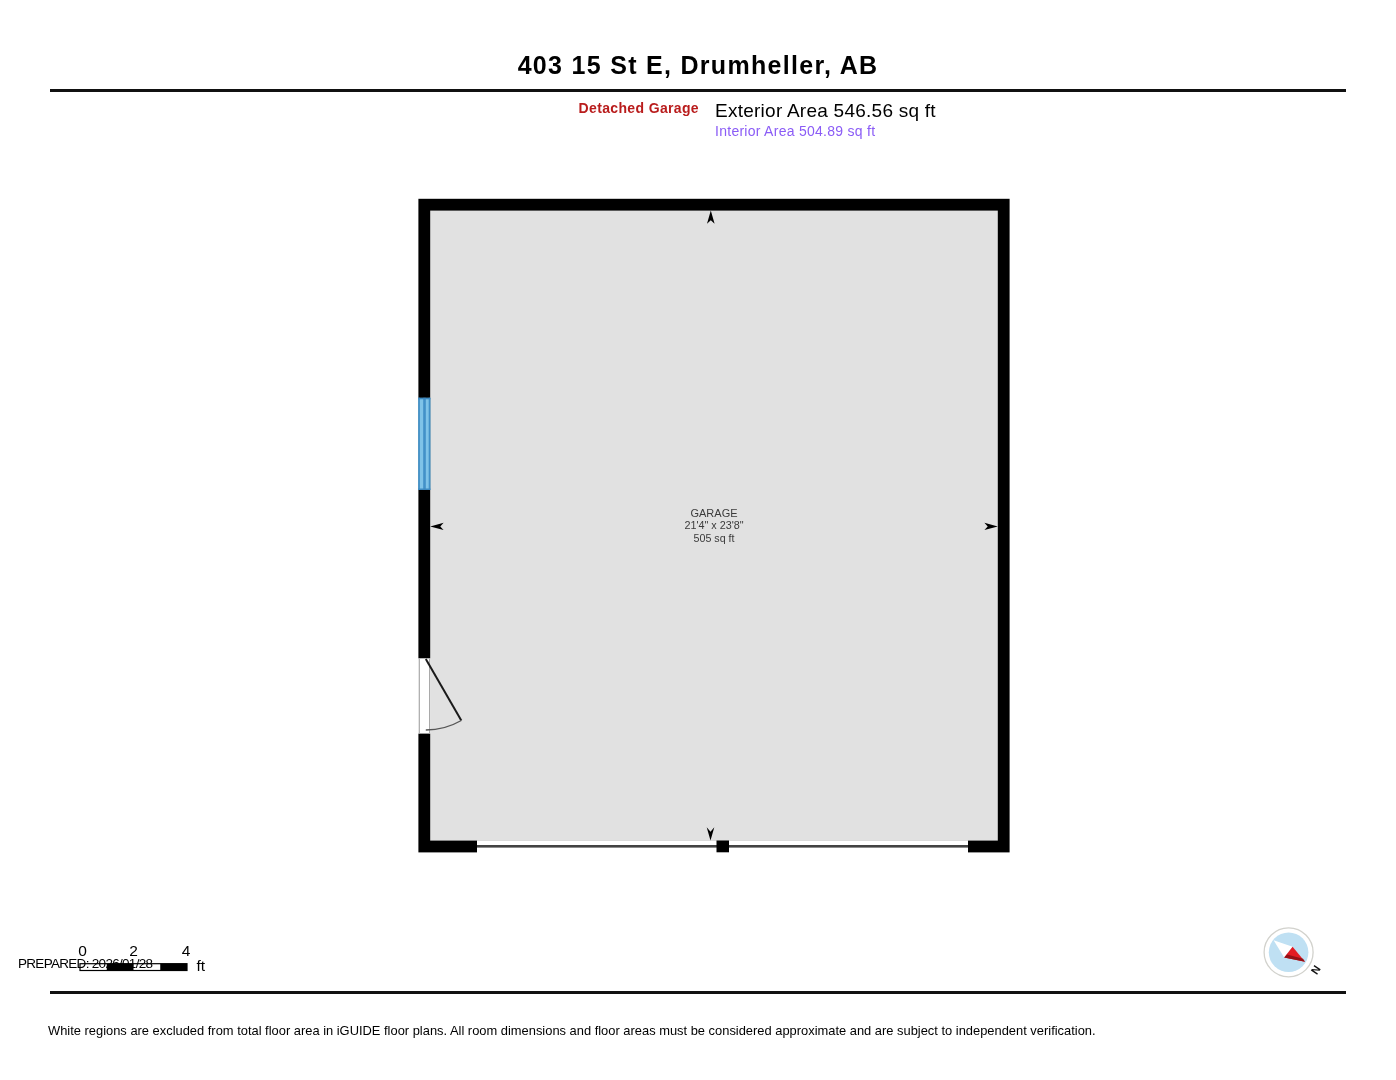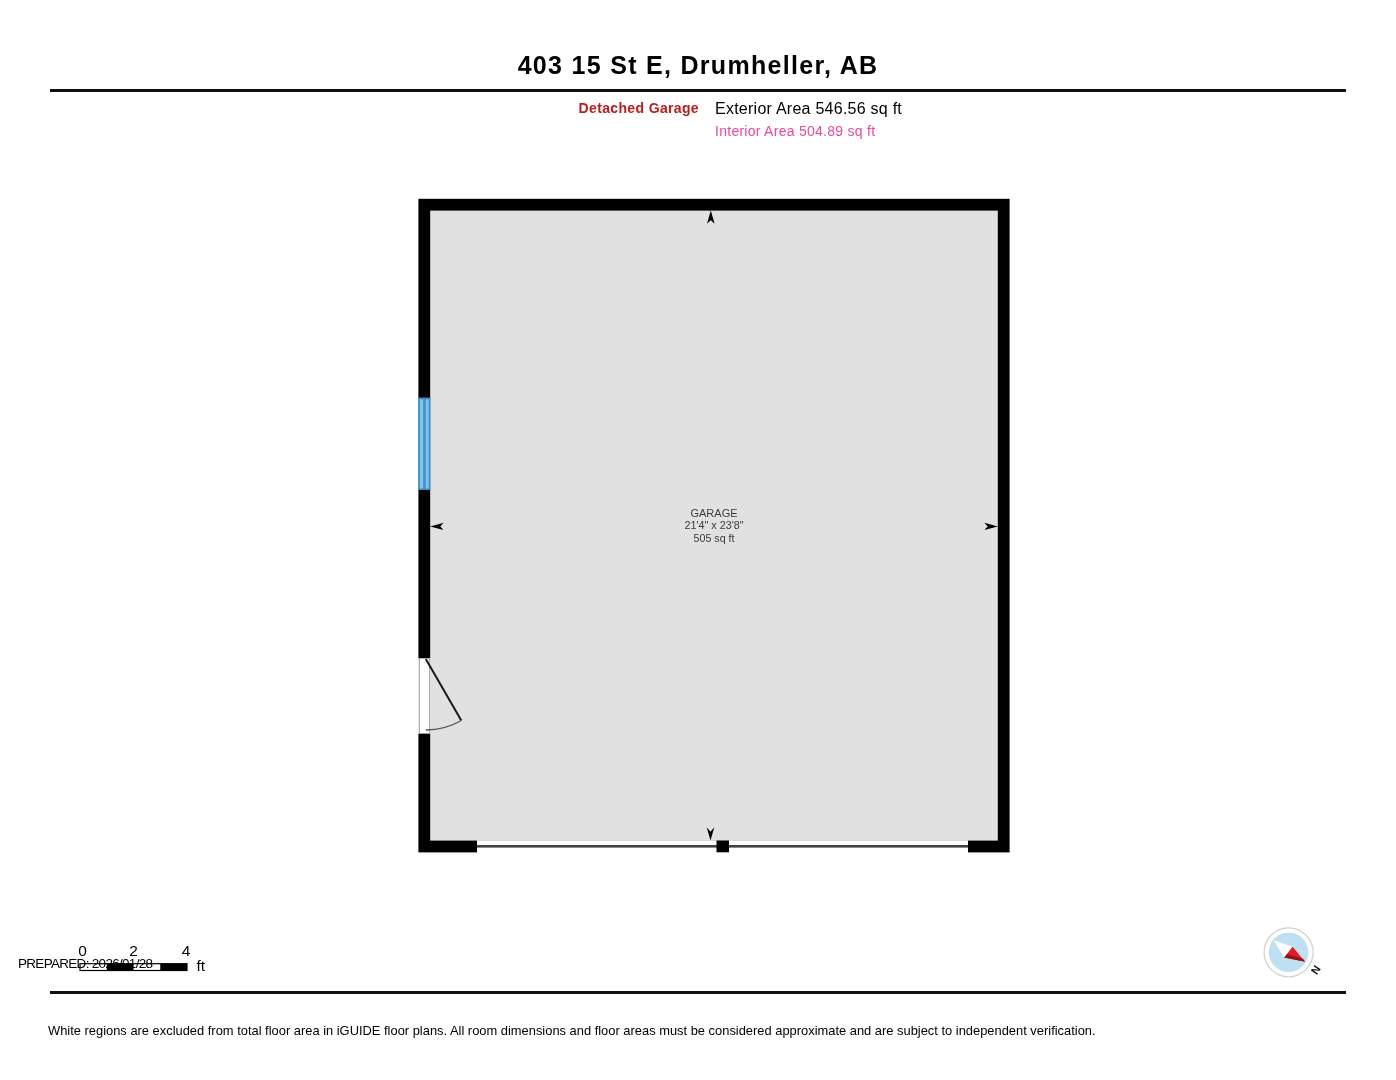--- a/index.html
+++ b/index.html
@@ -8,23 +8,23 @@
 </style>
 </head>
 <body>
 
 <div class="abs" style="left:0;top:51px;width:1396px;text-align:center;font-size:25px;font-weight:bold;letter-spacing:1.3px;color:#000;">403 15 St E, Drumheller, AB</div>
 
 <div class="abs" style="left:50px;top:89px;width:1296px;height:2.5px;background:#111;"></div>
 
 <div class="abs" style="left:399px;top:100px;width:300px;text-align:right;font-size:14px;font-weight:bold;letter-spacing:0.35px;color:#b91c1c;">Detached Garage</div>
 
-<div class="abs" style="left:715px;top:100px;font-size:16px;letter-spacing:0.25px;color:#000;">Exterior Area 546.56 sq ft</div>
+<div class="abs" style="left:715px;top:100px;font-size:19px;letter-spacing:0.25px;color:#000;">Exterior Area 546.56 sq ft</div>
 
-<div class="abs" style="left:715px;top:123px;font-size:14px;letter-spacing:0.27px;color:#ec4899;">Interior Area 504.89 sq ft</div>
+<div class="abs" style="left:715px;top:123px;font-size:14px;letter-spacing:0.27px;color:#8b5cf6;">Interior Area 504.89 sq ft</div>
 
 <svg class="abs" style="left:0;top:0;" width="1396" height="1080" viewBox="0 0 1396 1080">
 
   <g>
     <rect x="424.3" y="204.7" width="579.4" height="641.8" fill="#e1e1e1" stroke="#000000" stroke-width="11.8"></rect>
   </g>
 
   <g>
     <rect x="418.3" y="397.8" width="12" height="92.2" fill="#7fc3e8"></rect>
     <rect x="418.3" y="397.8" width="1.6" height="92.2" fill="#4291c8"></rect>

